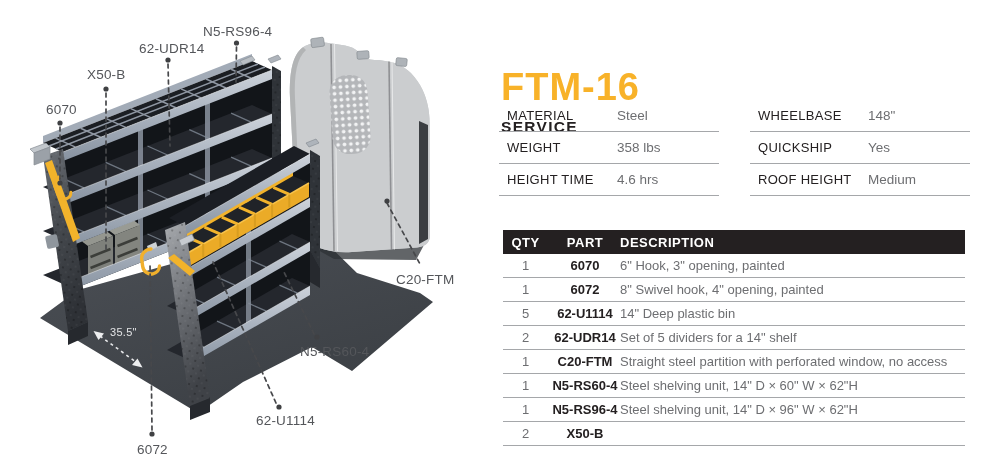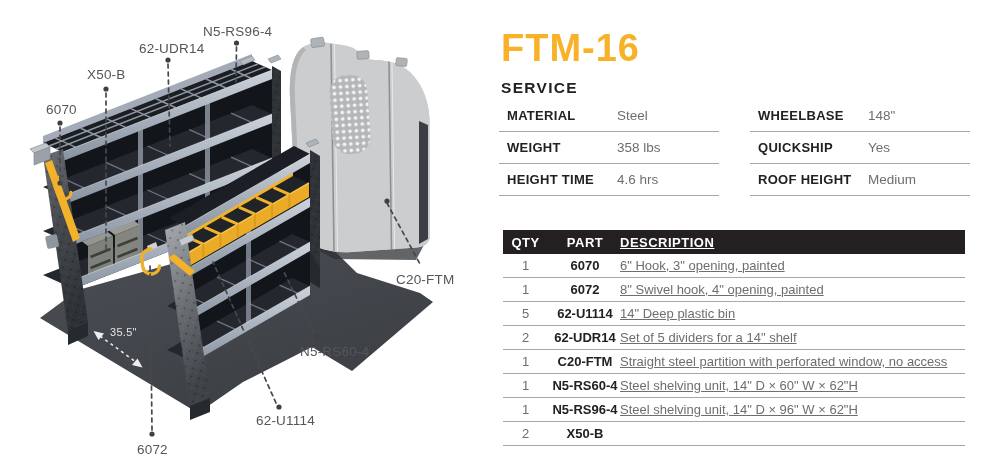--- a/index.html
+++ b/index.html
@@ -20,37 +20,37 @@
   .c-udr14{left:139px; top:41px;}
   .c-rs96 {left:203px; top:24px;}
   .c-c20  {left:396px; top:272px;}
   .c-rs60 {left:300px; top:344px;}
   .c-u1114{left:256px; top:413px;}
   .c-6072 {left:137px; top:442px;}
   .c-dim  {left:110px; top:326px;}
 
   
   .brand{position:absolute; left:501px; top:29px;}
-  .title{font-size:38px; font-weight:800; line-height:1; letter-spacing:1px; color:var(--accent,#F8B229);}
+  .title{font-size:38px; font-weight:800; line-height:1; letter-spacing:1px; color:var(--accent,#F8B229);margin-top:39px;}
   .subtitle{font-size:15.5px; font-weight:700; letter-spacing:1.3px; color:var(--ink,#242021); margin-top:12px;}
 
   .spec-grid{position:absolute; left:499px; top:100px; display:flex; gap:31px;}
   .spec-col{width:220px;}
   .spec-row{display:flex; align-items:center; height:32px; border-bottom:1.5px solid var(--divider,#A5A7AA);}
-  .spec-label{width:118px; font-size:13px; font-weight:700; letter-spacing:.3px; color:var(--ink,#242021);padding-left:8px;}
+  .spec-label{width:118px; font-size:13px; font-weight:400; letter-spacing:.3px; color:var(--ink,#242021);padding-left:8px;}
   .spec-value{font-size:13.5px; color:var(--muted-text,#6D6E71);}
 
   .parts{position:absolute; left:503px; top:230px; width:462px;}
   .parts-header{display:flex; align-items:center; height:24px; background:var(--ink,#242021);
                 color:#fff; font-size:13px; font-weight:700; letter-spacing:.5px;}
   .parts-row{display:flex; align-items:center; height:24px; border-bottom:1.5px solid var(--divider,#A5A7AA);
              font-size:13px;}
   .col-qty{width:45px; text-align:center;}
   .col-part{width:72px; padding-left:2px;text-align:center;}
-  .col-desc{flex:1; padding-left:0;text-decoration:underline;}
+  .col-desc{flex:1; padding-left:0;}
   .parts-row .col-qty{color:var(--muted-text,#6D6E71);}
   .parts-row .col-part{font-weight:700; color:var(--ink,#242021);}
   .parts-row .col-desc{color:var(--muted-text,#6D6E71);}
 </style>
 </head>
 <body>
 
 <div class="sheet">
 
   <svg class="illo" width="480" height="476" viewBox="0 0 480 476">

